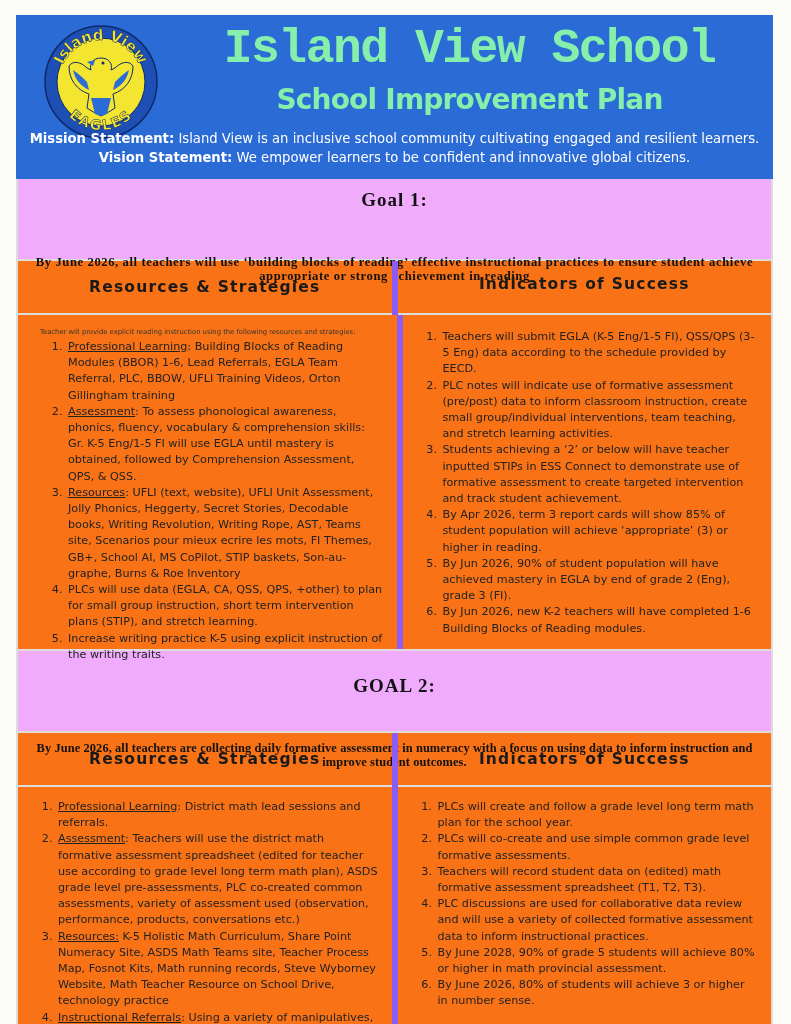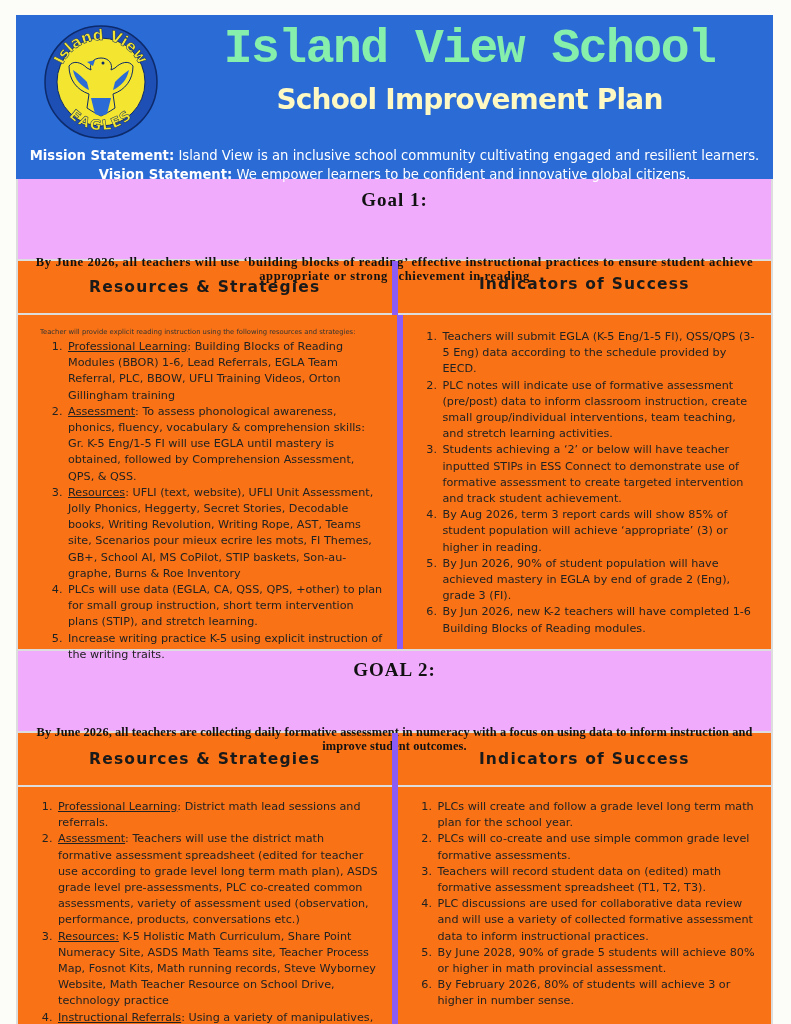--- a/index.html
+++ b/index.html
@@ -33,43 +33,43 @@
     font-size: 48px;
     color: #86efac;
     letter-spacing: -1.5px;
     line-height: 58px;
   }
   .subtitle {
     position: absolute; left: 150px; right: 0; top: 68px;
     text-align: center;
     font-weight: bold;
     font-size: 28px;
-    color: #fef9c3;
+    color: #86efac;
     letter-spacing: -0.8px;
     line-height: 34px;
   }
   .statements {
-    position: absolute; left: 0; right: 0; top: 131px;
+    position: absolute; left: 0; right: 0; top: 114px;
     text-align: center;
     font-size: 13.2px;
     line-height: 19px;
     color: #fff;
   }
   .statements b { font-weight: bold; }
 
   .goal-band {
     background: #f0abfc;
     border-left: 2px solid #ddd;
     border-right: 2px solid #ddd;
     text-align: center;
     color: #111;
     font-family: Liberation Serif, serif;
   }
   .goal1 { height: 80px; padding-top: 10px; box-sizing: border-box; }
-  .goal2 { height: 80px; padding-top: 8px; box-sizing: border-box; }
+  .goal2 { height: 80px; padding-top: 24px; box-sizing: border-box; }
   .goal-title {
     font-weight: bold; font-size: 19px; line-height: 22px;
     letter-spacing: 1px;
   }
   .goal-text {
     font-weight: bold; font-size: 12.6px; line-height: 14px;
     letter-spacing: 0.6px;
     padding: 0 14px;
     margin-top: 44px;
   }
@@ -158,21 +158,21 @@
         <li><span class="u">Resources</span><span>: UFLI (text, website), UFLI Unit Assessment, Jolly Phonics, Heggerty, Secret Stories, Decodable books, Writing Revolution, Writing Rope, AST, Teams site, Scenarios pour mieux ecrire les mots, FI Themes, GB+, School AI, MS CoPilot, STIP baskets, Son-au-graphe, Burns &amp; Roe Inventory</span></li>
         <li><span>PLCs will use data (EGLA, CA, QSS, QPS, +other) to plan for small group instruction, short term intervention plans (STIP), and stretch learning.</span></li>
         <li><span>Increase writing practice K-5 using explicit instruction of the writing traits.</span></li>
       </ol>
     </div>
     <div class="col col-body" style="padding-top:14px;">
       <ol>
         <li>Teachers will submit EGLA (K-5 Eng/1-5 FI), QSS/QPS (3-5 Eng) data according to the schedule provided by EECD.</li>
         <li>PLC notes will indicate use of formative assessment (pre/post) data to inform classroom instruction, create small group/individual interventions, team teaching, and stretch learning activities.</li>
         <li>Students achieving a ‘2’ or below will have teacher inputted STIPs in ESS Connect to demonstrate use of formative assessment to create targeted intervention and track student achievement.</li>
-        <li>By Aug 2026, term 3 report cards will show 85% of student population will achieve ‘appropriate’ (3) or higher in reading.</li>
+        <li>By Apr 2026, term 3 report cards will show 85% of student population will achieve ‘appropriate’ (3) or higher in reading.</li>
         <li>By Jun 2026, 90% of student population will have achieved mastery in EGLA by end of grade 2 (Eng), grade 3 (FI).</li>
         <li>By Jun 2026, new K-2 teachers will have completed 1-6 Building Blocks of Reading modules.</li>
       </ol>
     </div>
   </div>
 
   <div class="goal-band goal2">
     <div class="goal-title">GOAL 2:</div>
     <div class="goal-text">By June 2026, all teachers are collecting daily formative assessment in numeracy with a focus on using data to inform instruction and improve student outcomes.</div>
   </div>
@@ -195,18 +195,18 @@
         <li><span class="u">Instructional Referrals</span><span>: Using a variety of manipulatives, effective warmup routines, encouraging mathematical discourse, exploratory and investigative learning, multiage grouping</span></li>
       </ol>
     </div>
     <div class="col col-body" style="padding-top:12px;">
       <ol>
         <li>PLCs will create and follow a grade level long term math plan for the school year.</li>
         <li>PLCs will co-create and use simple common grade level formative assessments.</li>
         <li>Teachers will record student data on (edited) math formative assessment spreadsheet (T1, T2, T3).</li>
         <li>PLC discussions are used for collaborative data review and will use a variety of collected formative assessment data to inform instructional practices.</li>
         <li>By June 2028, 90% of grade 5 students will achieve 80% or higher in math provincial assessment.</li>
-        <li>By February 2026, 80% of students will achieve 3 or higher in number sense.</li>
+        <li>By June 2026, 80% of students will achieve 3 or higher in number sense.</li>
       </ol>
     </div>
   </div>
 
 </div>
 
 </body></html>

